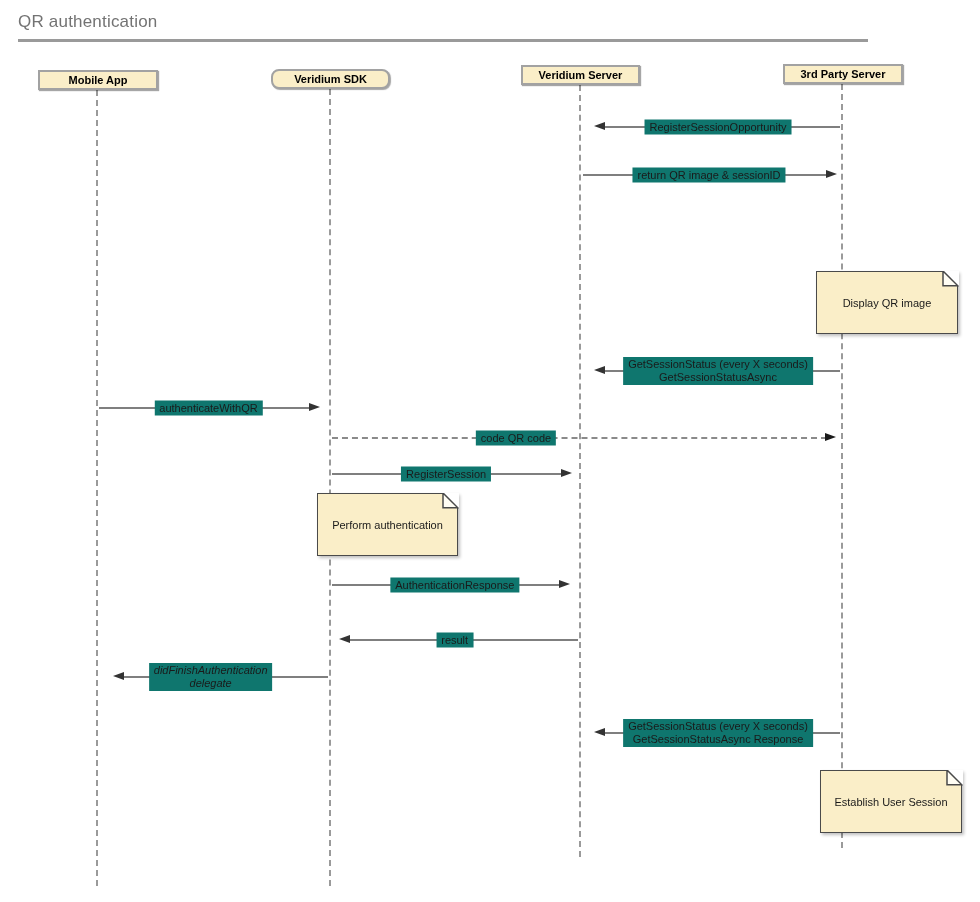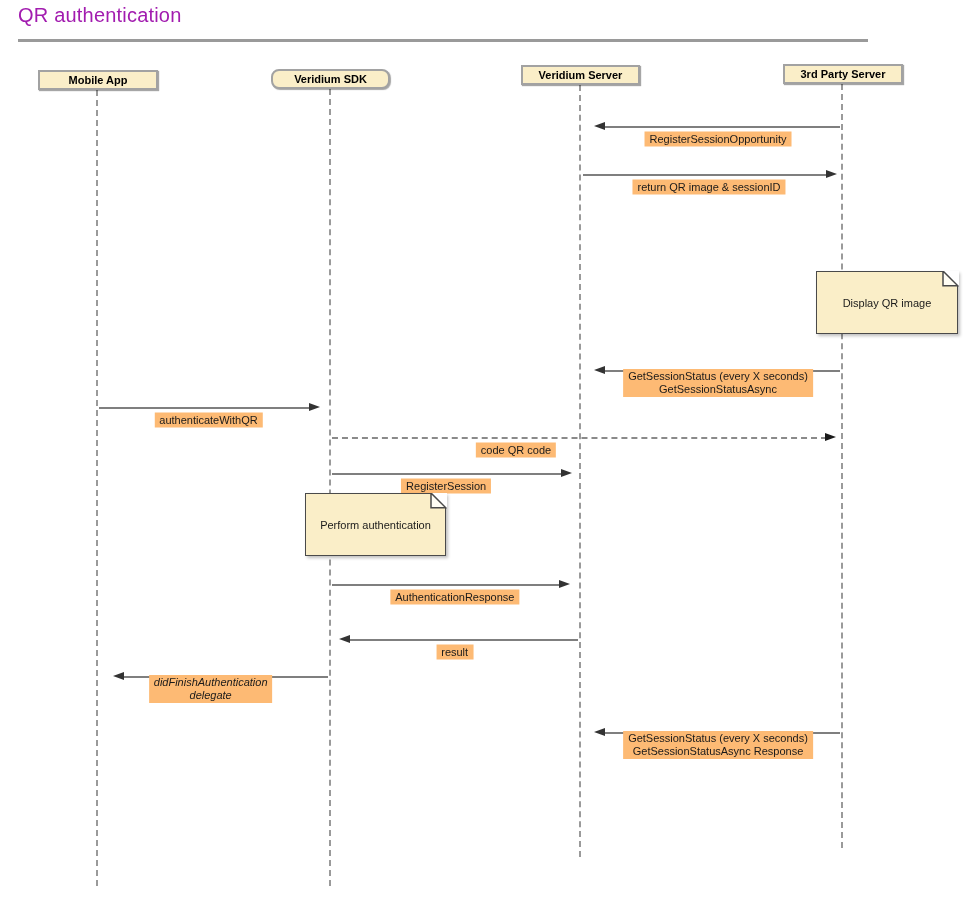--- a/index.html
+++ b/index.html
@@ -1,21 +1,21 @@
 <!DOCTYPE html>
 <html><head>
 <meta charset="utf-8">
 <style>
   html,body{margin:0;padding:0;background:#ffffff;}
   .canvas{
     position:relative;width:980px;height:902px;background:#ffffff;
     font-family:"Liberation Sans",sans-serif;overflow:hidden;
   }
   .title{
-    position:absolute;left:18px;top:4px;font-size:20px;color:#a21caf;
+    position:absolute;left:18px;top:12px;font-size:17px;color:#737373;
     letter-spacing:.2px;
   }
   .rule{position:absolute;left:18px;top:39px;width:850px;height:3px;background:#9a9a9a;}
   .actor{
     position:absolute;height:20px;box-sizing:border-box;
     background:#faeec8;border:2px solid #a2a2a2;
     box-shadow:1px 1px 1px rgba(0,0,0,.35);
     text-align:center;font-size:11px;font-weight:bold;color:#000;
     line-height:16px;white-space:nowrap;
   }
@@ -23,22 +23,22 @@
   .lifeline{position:absolute;width:0;border-left:2px dashed #9a9a9a;}
   .msg{position:absolute;height:0;}
   .msg-line{position:absolute;top:-1px;left:2px;right:2px;border-top:2px solid #7f7f7f;}
   .msg-line.dashed{border-top:2px dashed #8a8a8a;}
   .ah{position:absolute;top:-5px;width:0;height:0;border-top:4px solid transparent;border-bottom:4px solid transparent;}
   .ah-r{right:0;border-left:11px solid #333333;}
   .ah-l{left:0;border-right:11px solid #333333;}
   .ah-dark{border-left-color:#1a1a1a;}
   .msg-label{
     position:absolute;left:50%;top:0;transform:translate(-50%,-50%);
-    background:#fdba74;padding:1px 5px;font-size:11px;line-height:13px;
-    color:#1a1a1a;text-align:center;white-space:nowrap;margin-top:12px;
+    background:#0f766e;padding:1px 5px;font-size:11px;line-height:13px;
+    color:#1a1a1a;text-align:center;white-space:nowrap;
   }
   .lbl-line{display:block;}
   .note{
     position:absolute;box-sizing:border-box;
     background:#faeec8;border:1.5px solid #4a4a4a;
     box-shadow:2px 2px 3px rgba(0,0,0,.25);
     display:flex;align-items:center;justify-content:center;
     font-size:11px;color:#1a1a1a;text-align:center;
     padding:6px 10px;line-height:14px;
   }
@@ -111,21 +111,21 @@
     <div class="ah ah-r ah-dark"></div>
     <div class="msg-label" style="left:186px;"><span>code QR code</span></div>
   </div>
 
   <div class="msg" style="left:330px;top:474px;width:242px;">
     <div class="msg-line" style="right:9px;"></div>
     <div class="ah ah-r"></div>
     <div class="msg-label" style="left:48%;"><span>RegisterSession</span></div>
   </div>
 
-  <div class="note" style="left:305px;top:493px;width:141px;height:63px;">
+  <div class="note" style="left:317px;top:493px;width:141px;height:63px;">
     <span>Perform authentication</span>
     <svg class="fold" width="17" height="17" viewBox="0 0 17 17">
       <path d="M0 -1 H18 V17 Z" fill="#ffffff"></path>
       <path d="M1 0 L15.8 14.8 L1 14.8 Z" fill="#fffdf4" stroke="#4a4a4a" stroke-width="1.5"></path>
     </svg>
   </div>
 
   <div class="msg" style="left:330px;top:585px;width:240px;">
     <div class="msg-line" style="right:9px;"></div>
     <div class="ah ah-r"></div>
@@ -149,14 +149,21 @@
 
   <div class="msg" style="left:594px;top:733px;width:248px;">
     <div class="msg-line" style="left:9px;"></div>
     <div class="ah ah-l"></div>
     <div class="msg-label">
       <span class="lbl-line">GetSessionStatus (every X seconds)</span>
       <span class="lbl-line">GetSessionStatusAsync Response</span>
     </div>
   </div>
 
+  <div class="note" style="left:820px;top:770px;width:142px;height:63px;">
+    <span>Establish User Session</span>
+    <svg class="fold" width="17" height="17" viewBox="0 0 17 17">
+      <path d="M0 -1 H18 V17 Z" fill="#ffffff"></path>
+      <path d="M1 0 L15.8 14.8 L1 14.8 Z" fill="#fffdf4" stroke="#4a4a4a" stroke-width="1.5"></path>
+    </svg>
+  </div>
 
 </div>
 
 </body></html>

